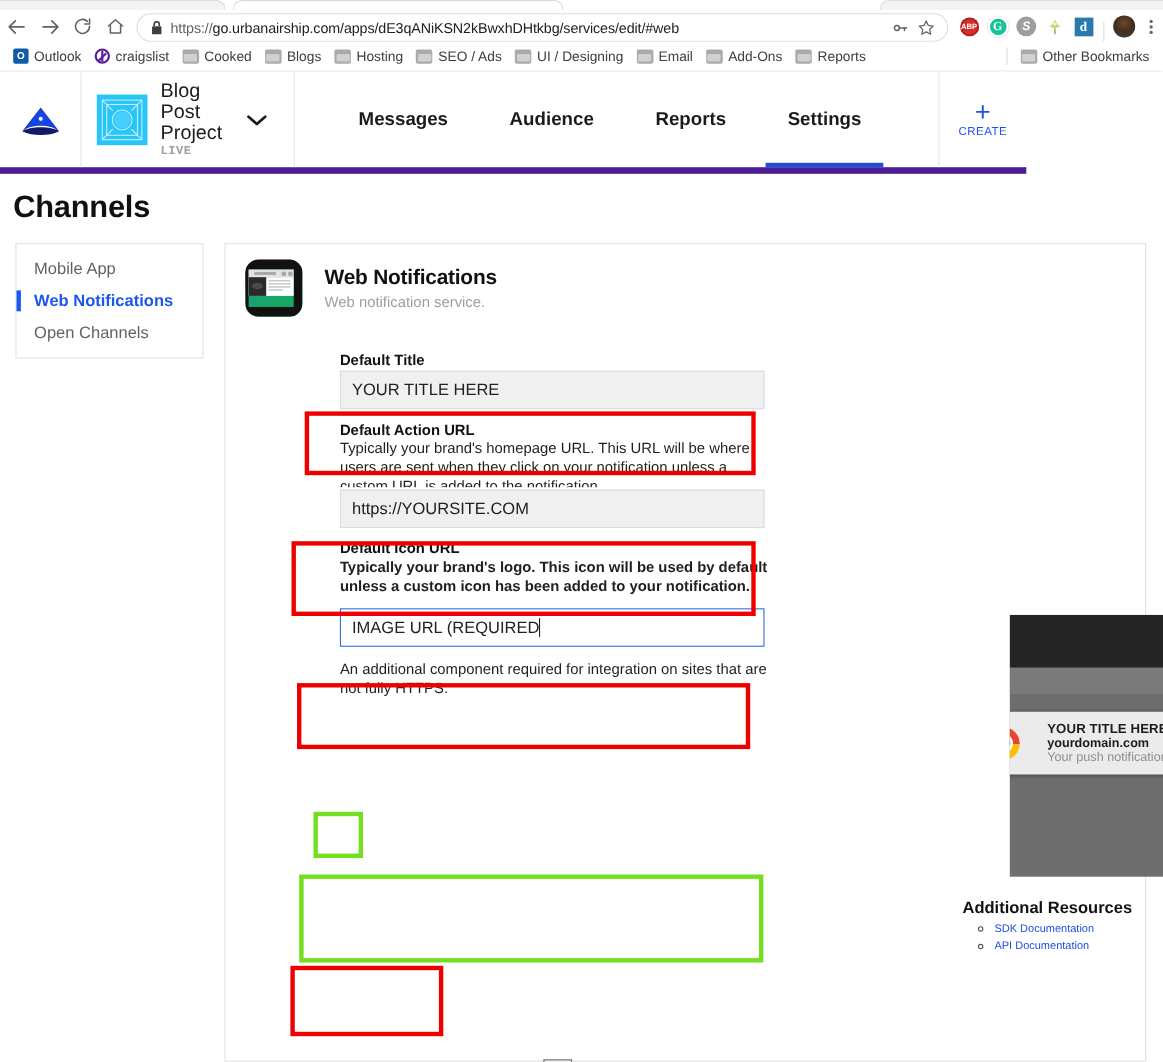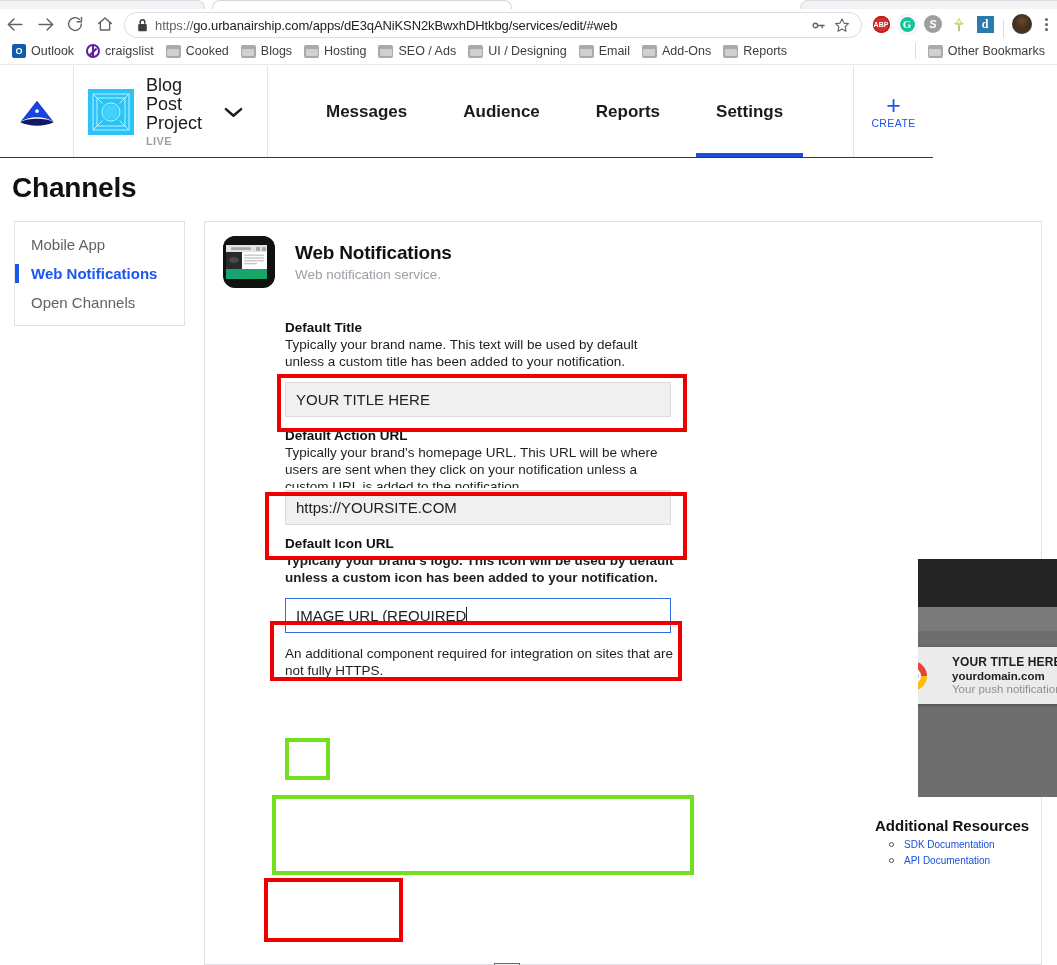--- a/index.html
+++ b/index.html
@@ -102,41 +102,41 @@
   .bm-outlook { width:14px;height:14px;background:#0f5ca8;border-radius:2px;color:#fff;font-size:9px;font-weight:bold;display:flex;align-items:center;justify-content:center;flex:none;}
   .bm-peace { width:14px;height:14px;border-radius:50%;border:2px solid #5c1d9e;position:relative;flex:none;}
   .bm-peace::before{content:"";position:absolute;left:4px;top:0;width:2px;height:10px;background:#5c1d9e;}
   .bm-peace::after{content:"";position:absolute;left:0px;top:5px;width:10px;height:2px;background:#5c1d9e;transform:rotate(-45deg);}
   .bm-spacer { flex: 1; }
   .bm-divider { width:1px; height:16px; background:#dadce0; margin:0 6px; }
 
   
   #app-header {
     position: absolute; top: 66px; left: 0; width: 933px; height: 92px;
-    background: #ffffff; border-bottom: 1px solid #4c1d95;
+    background: #ffffff; border-bottom: 6px solid #4c1d95;
     display: flex; align-items: stretch;
   }
   #logo-cell {
     width: 74px; display:flex; align-items:center; justify-content:center;
     border-right: 1px solid #e3e5e8;
   }
   #project-cell {
     width: 194px; border-right: 1px solid #e3e5e8;
     display: flex; align-items: center; padding-left: 14px; gap: 12px;
   }
   #project-logo {
     width: 46px; height: 46px; background: #29c5f6; flex: none;
     position: relative; overflow: hidden;
   }
   #project-text { line-height: 1.05; }
   #project-name {
     font-size: 18px; color: #1b1b1b; font-weight: 400;
     width: 66px; word-break: break-word;
   }
-  #project-status { font-size: 11px; font-weight: bold; color: #9aa0a6; letter-spacing: .4px; margin-top: 3px;}
+  #project-status { font-size: 11px; font-weight: bold; color: #9aa0a6; letter-spacing: .4px; margin-top: 3px; font-family: Liberation Mono, monospace;}
   #project-chevron { color:#1b1b1b; display:flex; align-items:center; }
 
   #main-nav { flex: 1; display: flex; align-items: stretch; padding-left: 30px; }
   .nav-item {
     position: relative; display: flex; align-items: center; padding: 0 28px;
     font-size: 17px; font-weight: bold; color: #1b1b1b; white-space: nowrap;
   }
   .nav-item.active::after {
     content: ""; position: absolute; left: 8px; right: 8px; bottom: 0;
     height: 4px; background: #1d4ed8;
@@ -175,21 +175,21 @@
 
   #svc-head { position: absolute; top: 14px; left: 18px; display: flex; gap: 20px; align-items: flex-start;}
   #svc-icon {
     width: 52px; height: 52px; border-radius: 12px; flex: none;
     background: linear-gradient(160deg, #1a1a1a 0%, #1a1a1a 22%, #1f7f8c 55%, #1aa06a 100%);
     position: relative; overflow: hidden;
   }
   #svc-title { font-size: 19px; font-weight: bold; color: #111; letter-spacing: -0.2px; margin-top: 6px;}
   #svc-sub { font-size: 13.5px; color: #9aa0a6; margin-top: 3px; }
 
-  #form-col { position: absolute; top: 98px; left: 80px; width: 390px; }
+  #form-col { position: absolute; top: 98px; left: 104px; width: 390px; }
   .field-label { font-size: 13.5px; font-weight: bold; color: #111; }
   .field-desc { font-size: 13.5px; color: #1f1f1f; line-height: 1.26; margin-top: 1px; }
   .field-desc.bold { font-weight: bold; }
 
   .txt-input {
     width: 386px; height: 35px; background: #f0f0f0;
     border: 1px solid #dcdcdc; font-size: 15px; color: #202124;
     padding: 0 10px; font-family: "Liberation Sans", sans-serif;
     display: flex; align-items: center;
   }
@@ -464,21 +464,20 @@
     <div>
       <div id="svc-title">Web Notifications</div>
       <div id="svc-sub">Web notification service.</div>
     </div>
   </div>
 
   <div id="form-col">
 
     <div>
       <div class="field-label">Default Title</div>
-      <div class="field-desc" style="height:44px;overflow:hidden;">Typically your brand name. This text will be used by default unless a custom title has been added to your notification.</div>
       <div class="txt-input" style="margin-top:2px;">YOUR TITLE HERE</div>
     </div>
 
     <div style="margin-top:11px;">
       <div class="field-label">Default Action URL</div>
       <div class="field-desc" style="height:44px;overflow:hidden;">Typically your brand's homepage URL. This URL will be where users are sent when they click on your notification unless a custom URL is added to the notification.</div>
       <div class="txt-input" style="margin-top:2px;">https://YOURSITE.COM</div>
     </div>
 
     <div style="margin-top:11px;">

